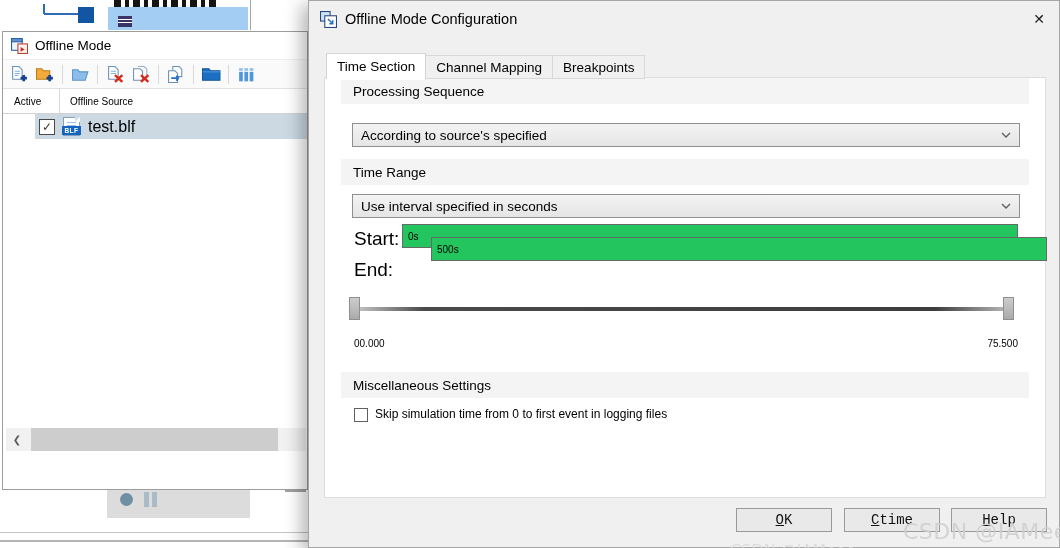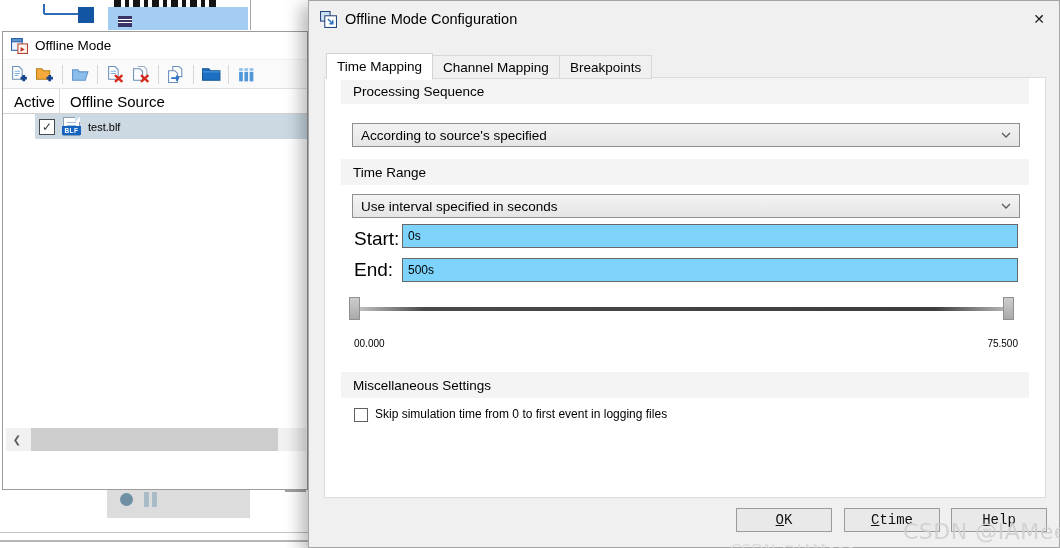--- a/index.html
+++ b/index.html
@@ -29,36 +29,36 @@
   .bg-hline2 { left:0; top:540px; width:308px; height:2px; background:#b4b4b4; z-index:1; }
 
   
   .panel { left:2px; top:31px; width:306px; height:459px; background:#fff;
     border:1px solid #9c9c9c; z-index:5; }
   .panel-title { height:27px; display:flex; align-items:center; gap:7px; padding-left:8px; font-size:13.5px; }
   .panel-toolbar { height:30px; background:#fafafa; border-top:1px solid #efefef; border-bottom:1px solid #e2e2e2;
     display:flex; align-items:center; padding:0 5px; gap:4px; }
   .tbtn { width:22px; height:22px; display:flex; align-items:center; justify-content:center; }
   .tsep { width:1px; height:19px; background:#d8d8d8; margin:0 2px; }
-  .colhead { height:25px; display:flex; align-items:center; border-bottom:1px solid #d2d2d2; font-size:15px; }
+  .colhead { height:25px; display:flex; align-items:center; border-bottom:1px solid #d2d2d2; font-size:10px; }
   .col-active { width:57px; padding-left:11px; height:100%; display:flex; align-items:center; border-right:1px solid #dadada; }
   .col-source { padding-left:10px; }
   .srcrow { height:25px; display:flex; }
   .row-indent { width:32px; background:#fff; }
   .row-sel { flex:1; background:#ccd9e3; display:flex; align-items:center; gap:8px; padding-left:4px; }
   .chk { width:16px; height:16px; background:#fff; border:1px solid #4a4a4a;
     display:flex; align-items:center; justify-content:center; font-size:12px; color:#3c3c3c; }
   .blf { width:17px; height:19px; background:#fff; border:1px solid #8aa0b8; position:relative; }
   .blf-fold { position:absolute; right:-1px; top:-1px; width:0; height:0;
     border-left:5px solid #cfe0ee; border-top:5px solid #fff; transform:rotate(90deg); }
   .blf-line1,.blf-line2 { position:absolute; left:3px; height:1px; background:#9cc0e0; width:9px; }
   .blf-line1 { top:4px; } .blf-line2 { top:7px; }
   .blf-badge { position:absolute; left:-2px; right:-2px; bottom:0; height:9px; background:#1565c0;
     color:#fff; font-size:6.5px; font-weight:bold; text-align:center; line-height:9px; letter-spacing:.5px; }
-  .rowlabel { font-size:11px; }
+  .rowlabel { font-size:16px; }
   .panel-scroll { position:absolute; left:3px; top:396px; width:300px; height:23px; background:#f1f1f1;
     display:flex; align-items:center; }
   .scroll-arrow { width:22px; text-align:center; font-size:10px; color:#5c5c5c; }
   .scroll-thumb { position:absolute; left:25px; width:247px; top:0; height:23px; background:#cdcdcd; }
   .panel-status { position:absolute; left:0; right:0; top:429px; height:28px; background:#f4f4f4;
     border-top:1px solid #dadada; display:flex; align-items:center; font-size:13.5px; overflow:hidden; white-space:nowrap; }
   .status-mode { padding:0 10px 0 11px; }
   .status-sep { width:1px; height:18px; background:#c9c9c9; flex:0 0 1px; }
   .status-interval { padding-left:9px; }
 
@@ -78,21 +78,21 @@
   .dlg-content { position:absolute; left:15px; top:76px; width:722px; height:421px;
     background:#fff; border:1px solid #dcdcdc; }
   .band { position:absolute; left:16px; width:688px; height:26px; background:#f4f4f4;
     display:flex; align-items:center; padding-left:12px; font-size:13.5px; }
   .combo { position:absolute; left:27px; width:668px; height:24px; border:1px solid #8f8f8f;
     background:linear-gradient(#f3f3f3,#e5e5e5); display:flex; align-items:center;
     padding:0 8px; font-size:13.5px; }
   .combo .cspace { flex:1; }
   .flabel { position:absolute; left:29px; font-size:19px; }
   .finput { position:absolute; left:77px; width:616px; height:24px; border:1px solid #686868;
-    font-family:"Liberation Sans",sans-serif; font-size:12px; padding:0 5px; background:#7dd3fc; outline:none; }
+    font-family:"Liberation Sans",sans-serif; font-size:10px; padding:0 5px; background:#22c55e; outline:none; }
   .slider-track { position:absolute; left:33px; width:656px; top:229px; height:4px; border-radius:2px;
     background:linear-gradient(90deg,#c3c3c3,#4a4a4a 10%,#3d3d3d 88%,#c3c3c3); }
   .slider-handle { position:absolute; top:219px; width:11px; height:23px;
     background:linear-gradient(#cdcdcd,#aaaaaa); border:1px solid #8f8f8f; }
   .range-label { position:absolute; top:260px; font-size:10px; }
   .dchk { position:absolute; left:29px; top:330px; width:14px; height:14px; background:#fff; border:1px solid #5f5f5f; }
   .dchk-label { position:absolute; left:50px; top:329px; font-size:12px; }
   .dbtn { position:absolute; top:507px; width:96px; height:24px; background:#e9e9e9; border:1px solid #9a9a9a;
     display:flex; align-items:center; justify-content:center;
     font-family:"Liberation Mono", monospace; font-size:14px; color:#111; }
@@ -237,21 +237,21 @@
         <rect x="0.5" y="0.5" width="9" height="9" fill="#cfe3f7" stroke="#27477e"></rect>
         <rect x="4.5" y="4.5" width="11" height="11" fill="#fff" stroke="#27477e"></rect>
         <path d="M7.5 7.5l4.5 4.5m0-3.2v3.2H8.8" fill="none" stroke="#2a6fc0" stroke-width="1.4"></path>
       </svg>
     </span>
     <span>Offline Mode Configuration</span>
   </div>
   <div class="dlg-close">✕</div>
 
   <div class="dlg-tabs">
-    <div class="tab first active">Time Mapping</div>
+    <div class="tab first active">Time Section</div>
     <div class="tab">Channel Mapping</div>
     <div class="tab">Breakpoints</div>
   </div>
 
   <div class="dlg-content">
     <div class="band" style="top:0">Processing Sequence</div>
     <div class="combo" style="top:45px">
       <span>According to source's specified</span>
       <span class="cspace"></span>
       <span>
@@ -268,21 +268,21 @@
       <span>
         <svg width="10" height="6" viewBox="0 0 10 6">
             <path d="M1 1l4 4 4-4" fill="none" stroke="#5c5c5c" stroke-width="1.3"></path>
           </svg>
       </span>
     </div>
 
     <span class="flabel" style="top:150px">Start:</span>
     <input class="finput" style="top: 146px;" value="0s">
     <span class="flabel" style="top:181px">End:</span>
-    <input class="finput" style="top: 180px;" value="500s">
+    <input class="finput" style="top: 159px; margin-left: 29px;" value="500s">
 
     <div class="slider-track"></div>
     <div class="slider-handle" style="left:24px"></div>
     <div class="slider-handle" style="left:678px"></div>
     <span class="range-label" style="left:29px">00.000</span>
     <span class="range-label" style="right:27px">75.500</span>
 
     <div class="band" style="top:294px">Miscellaneous Settings</div>
     <span class="dchk"></span>
     <span class="dchk-label">Skip simulation time from 0 to first event in logging files</span>

